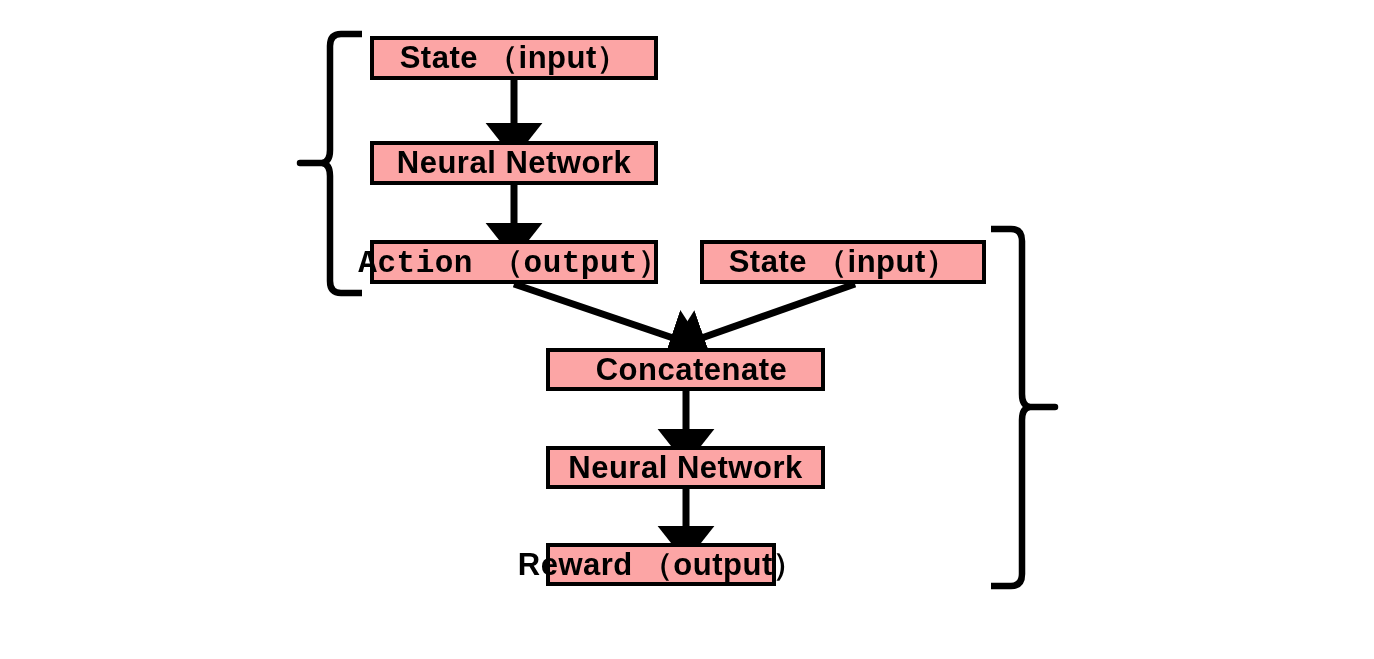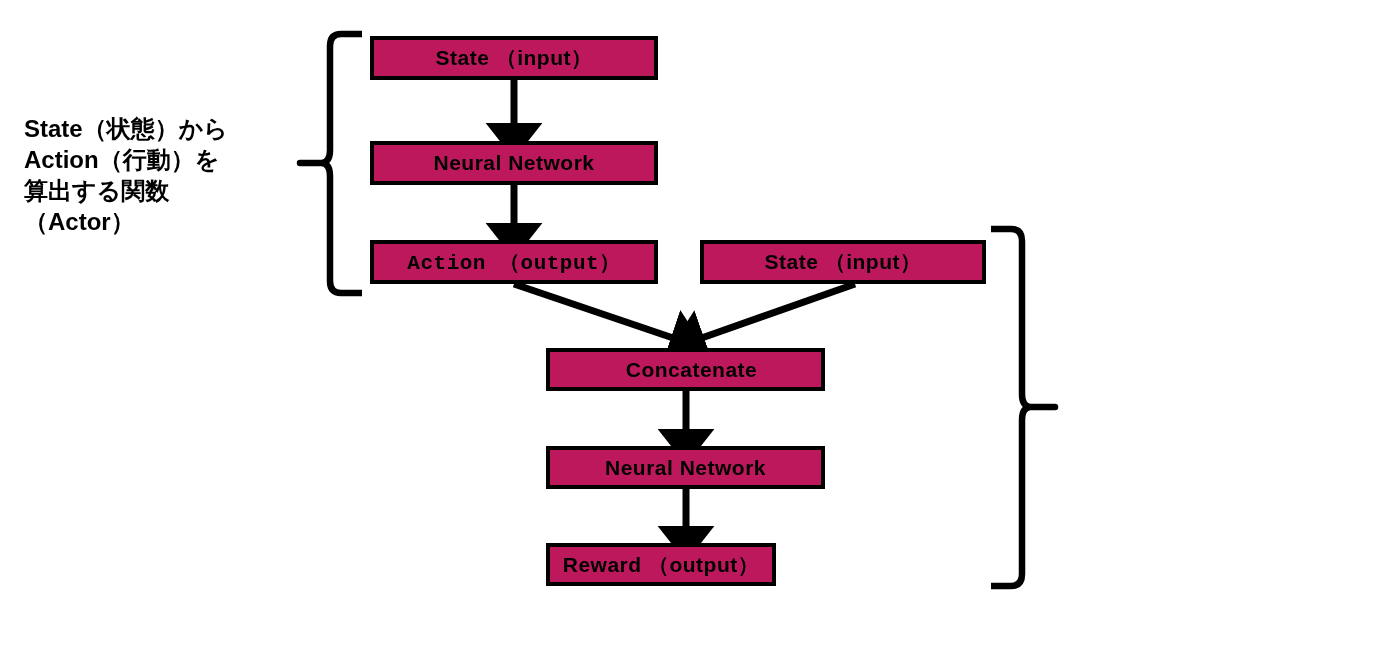--- a/index.html
+++ b/index.html
@@ -12,27 +12,27 @@
     width: 1374px;
     height: 659px;
     background: #ffffff;
     overflow: hidden;
     font-family: "Liberation Sans", "DejaVu Sans", sans-serif;
   }
   .node {
     position: absolute;
     box-sizing: border-box;
     border: 4px solid #000000;
-    background: #be185d;
+    background: #fca5a5;
     display: flex;
     align-items: center;
     justify-content: center;
     color: #000000;
     font-weight: 700;
-    font-size: 21px;
+    font-size: 31px;
     letter-spacing: 0.5px;
     white-space: nowrap;
   }
   .annotation {
     position: absolute;
     color: #000000;
     font-weight: 700;
     font-size: 24px;
     line-height: 31px;
     white-space: pre;
@@ -112,19 +112,15 @@
   </div>
 
   <div class="node" style="left:546px; top:446px; width:279px; height:43px;">
     <span>Neural Network</span>
   </div>
 
   <div class="node" style="left:546px; top:543px; width:230px; height:43px;">
     <span>Reward （output）</span>
   </div>
 
-  <div class="annotation" style="left:24px; top:113px;">State（状態）から
-Action（行動）を
-算出する関数
-（Actor）</div>
 
 
 </div>
 
 </body></html>

